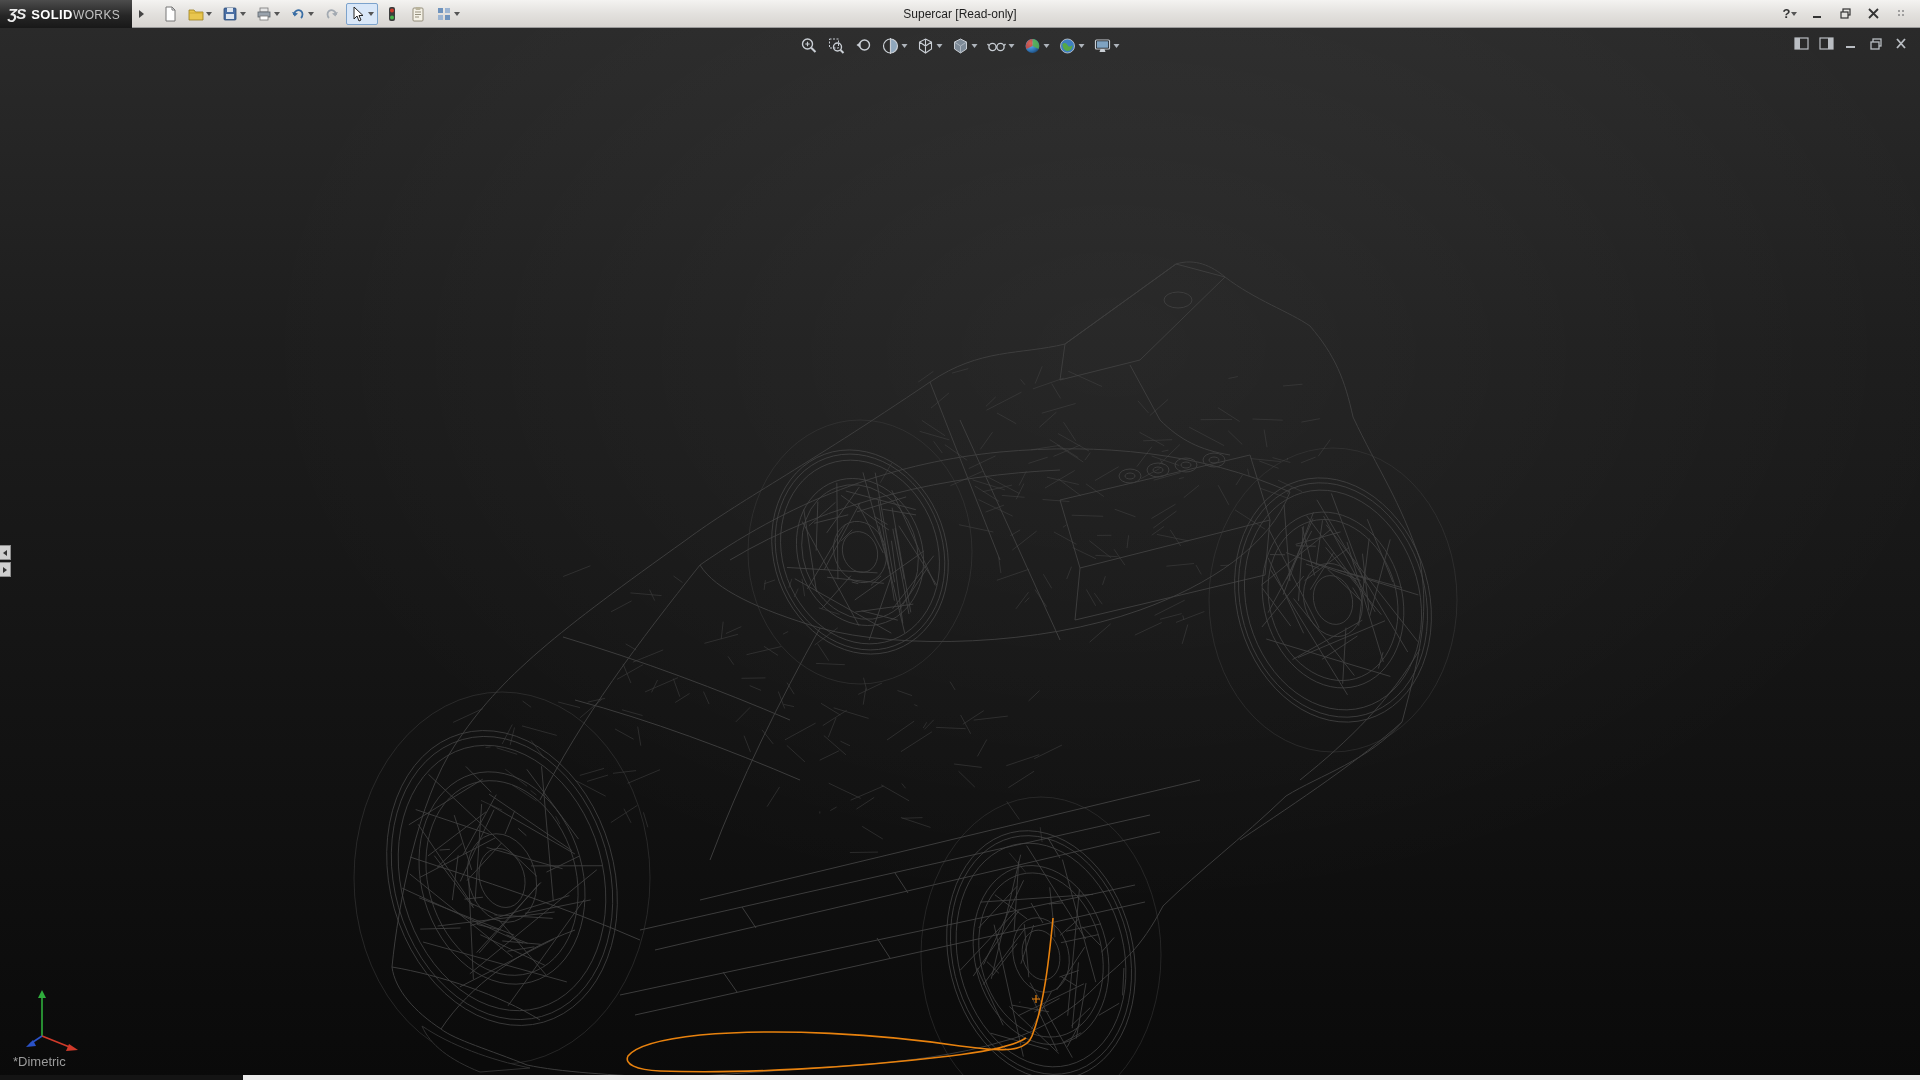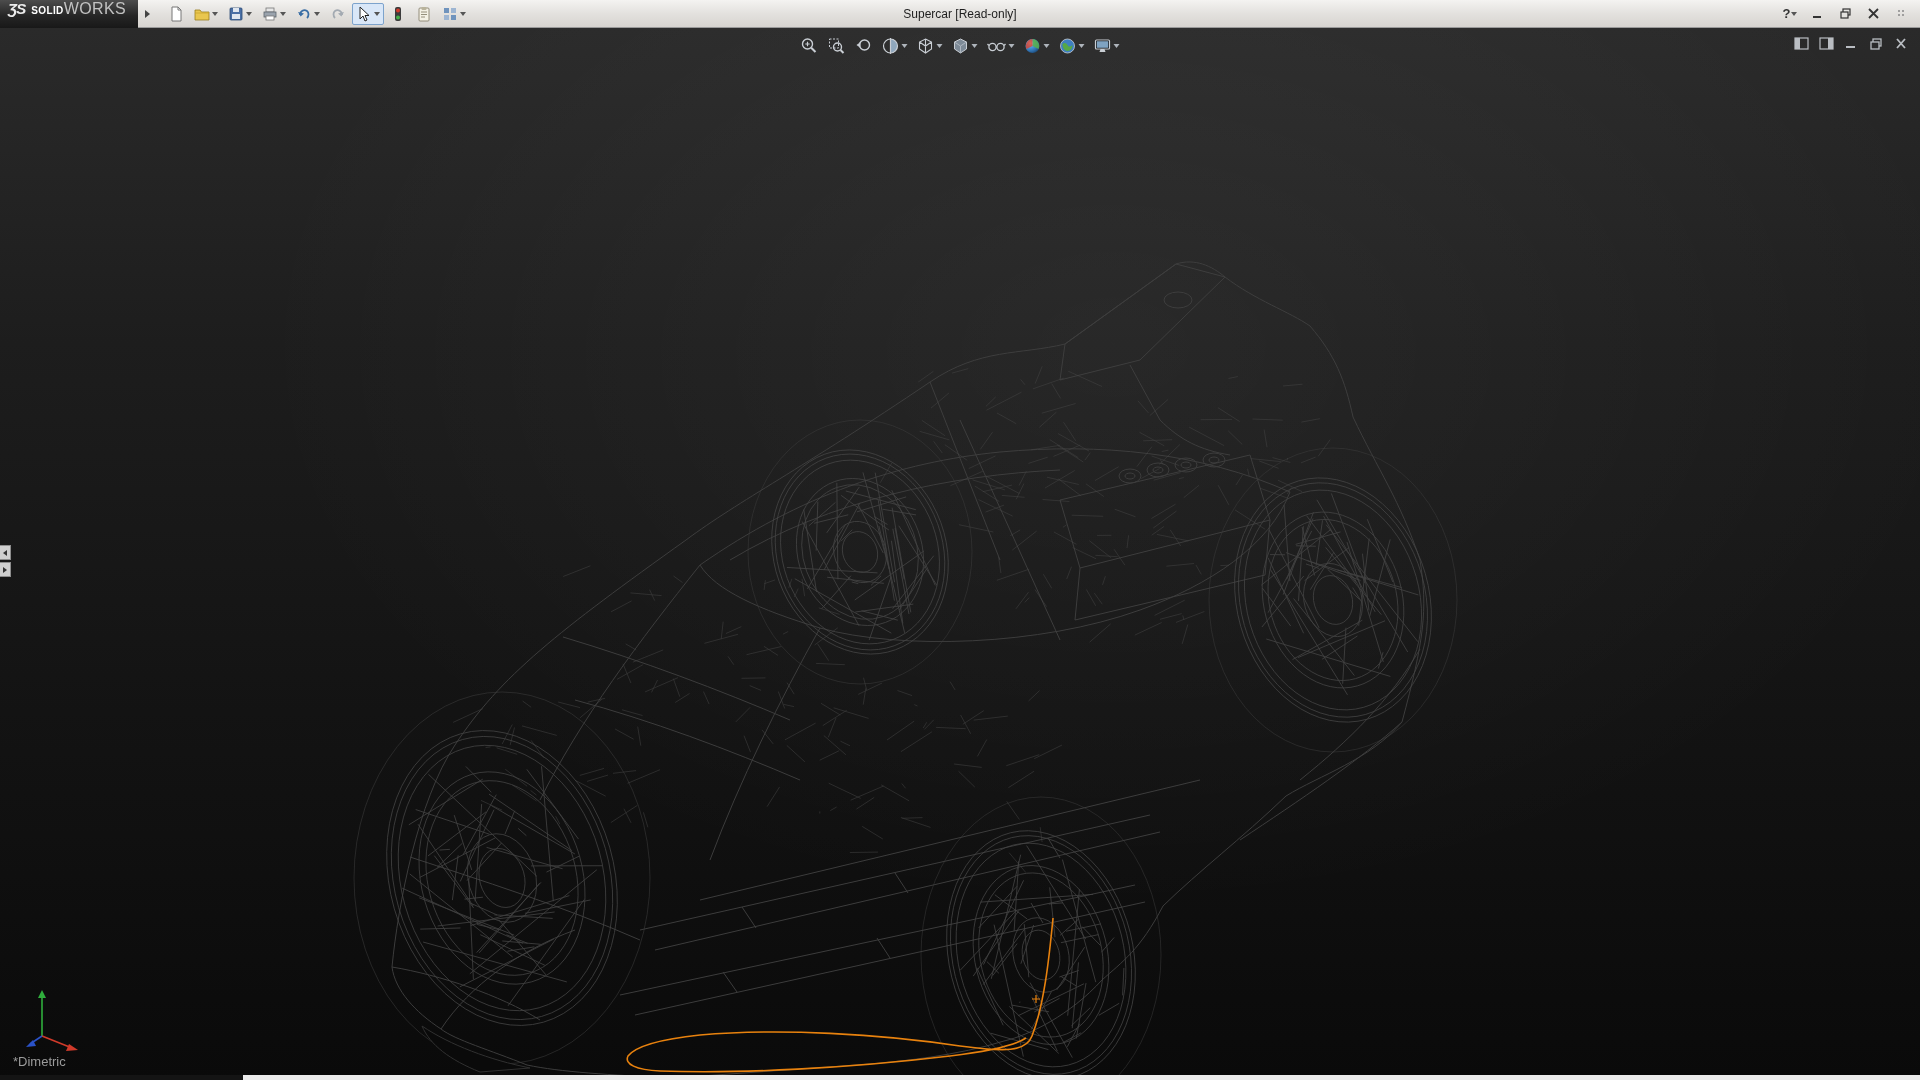--- a/index.html
+++ b/index.html
@@ -7,27 +7,27 @@
   #page { position:relative; width:1920px; height:1080px; }
 
   
   #titlebar {
     position:absolute; top:0; left:0; right:0; height:28px; z-index:30;
     background:linear-gradient(180deg,#f4f3f1 0%,#e3e1de 50%,#d7d4d0 100%);
     border-bottom:1px solid #9a9a9a;
     display:flex; align-items:center;
   }
   #brand {
-    height:28px; display:flex; align-items:flex-start; gap:6px; padding:0 12px 0 8px;
+    height:28px; display:flex; align-items:center; gap:6px; padding:0 12px 0 8px;
     background:linear-gradient(180deg,#4d4d4d 0%,#262626 55%,#181818 100%);
     color:#fff;
   }
   #brand .mark { font-weight:800; font-style:italic; font-size:15px; color:#ececec; letter-spacing:-1px; }
-  #brand .bold { font-weight:700; font-size:10px; letter-spacing:.4px; color:#ffffff; }
-  #brand .light { font-weight:400; font-size:16px; letter-spacing:.4px; color:#c2c2c2; }
+  #brand .bold { font-weight:700; font-size:13px; letter-spacing:.4px; color:#ffffff; }
+  #brand .light { font-weight:400; font-size:12px; letter-spacing:.4px; color:#c2c2c2; }
   .menu-expand { width:14px; height:18px; display:flex; align-items:center; justify-content:center; margin-left:2px; }
   .tri-right { width:0;height:0;border-top:4px solid transparent;border-bottom:4px solid transparent;border-left:5px solid #444; }
 
   #main-toolbar { display:flex; align-items:center; gap:2px; margin-left:10px; }
   .tb-btn { height:22px; min-width:22px; padding:2px 3px; display:flex; align-items:center; gap:1px; border-radius:2px; border:1px solid transparent; }
   .tb-btn.pressed { background:#d9e7f8; border-color:#7da3cc; }
   .caret { width:0;height:0;border-left:3px solid transparent;border-right:3px solid transparent;border-top:4px solid #555; margin-left:1px; }
 
   #window-title {
     position:absolute; left:0; right:0; top:0; height:31px; line-height:28px;

